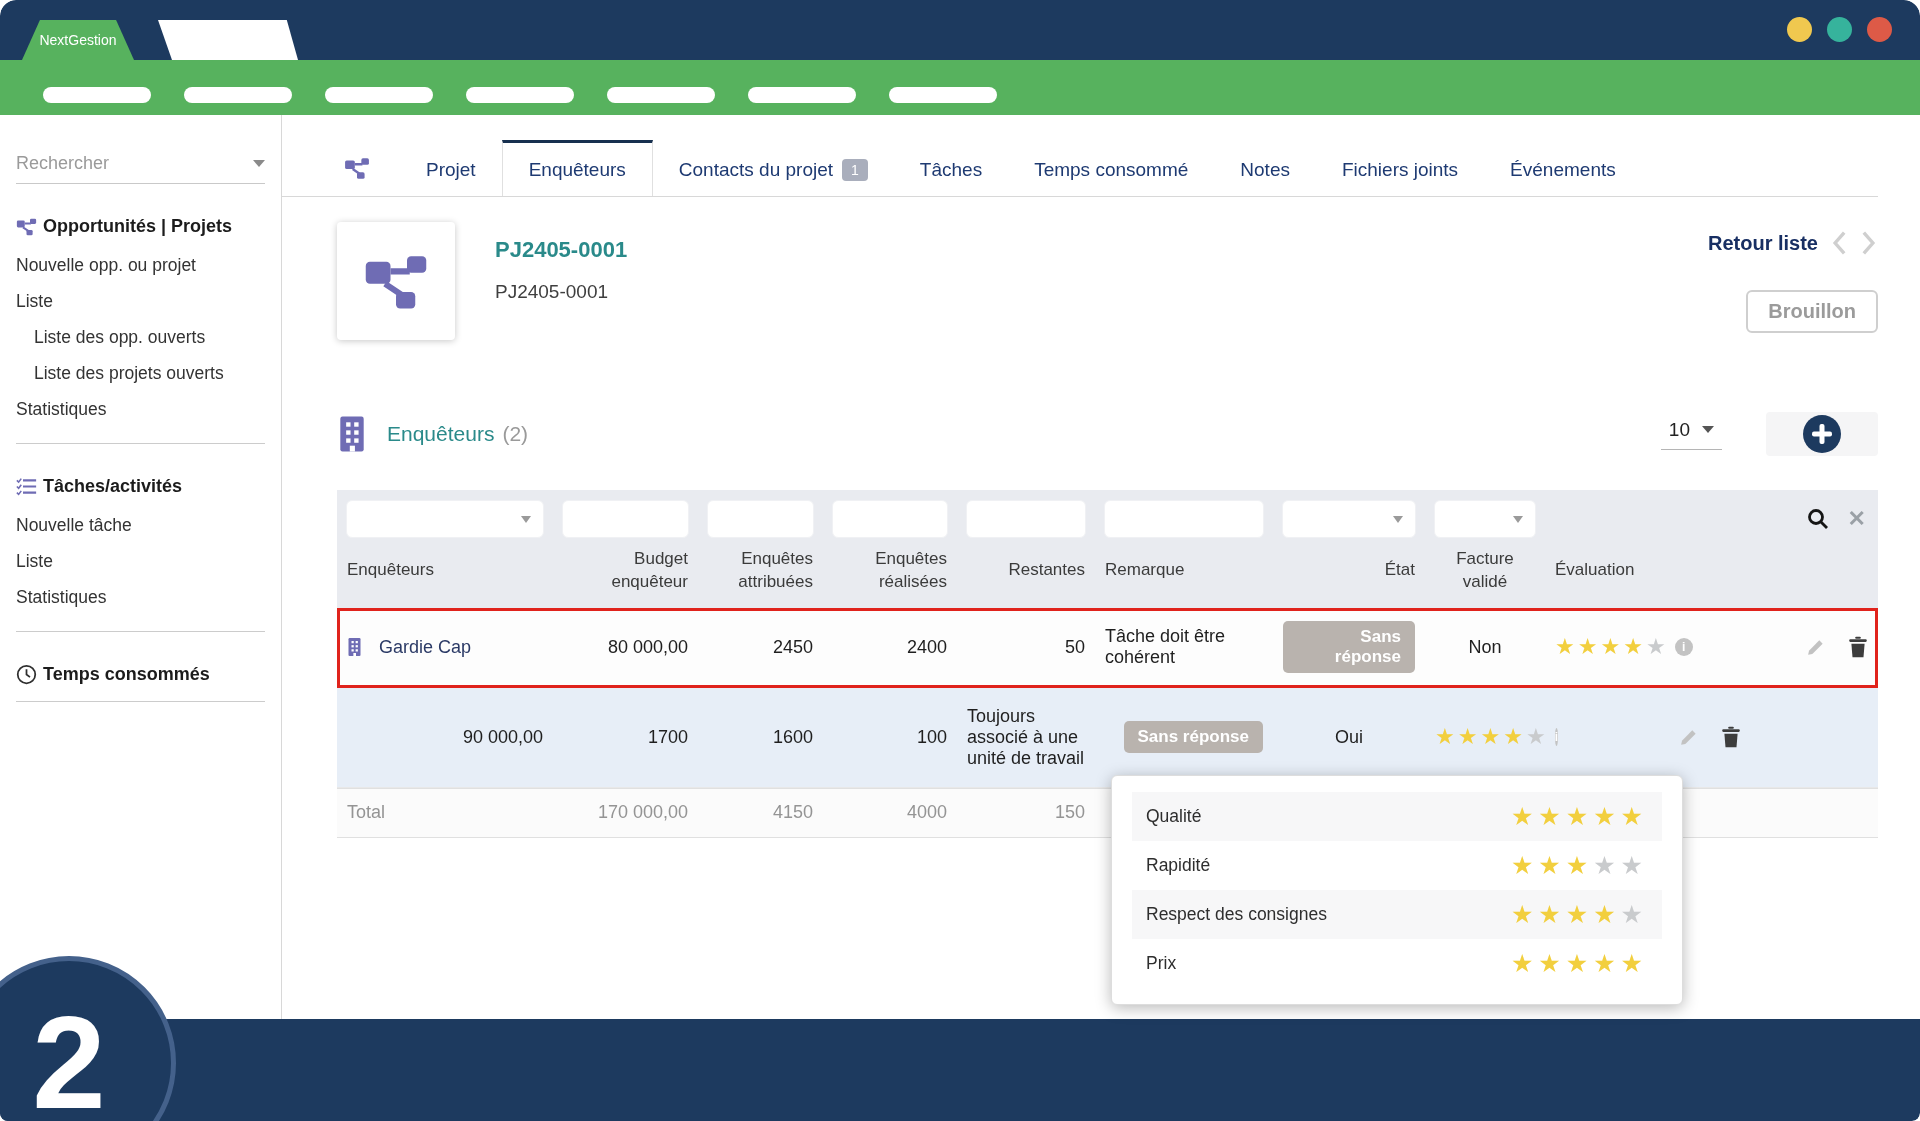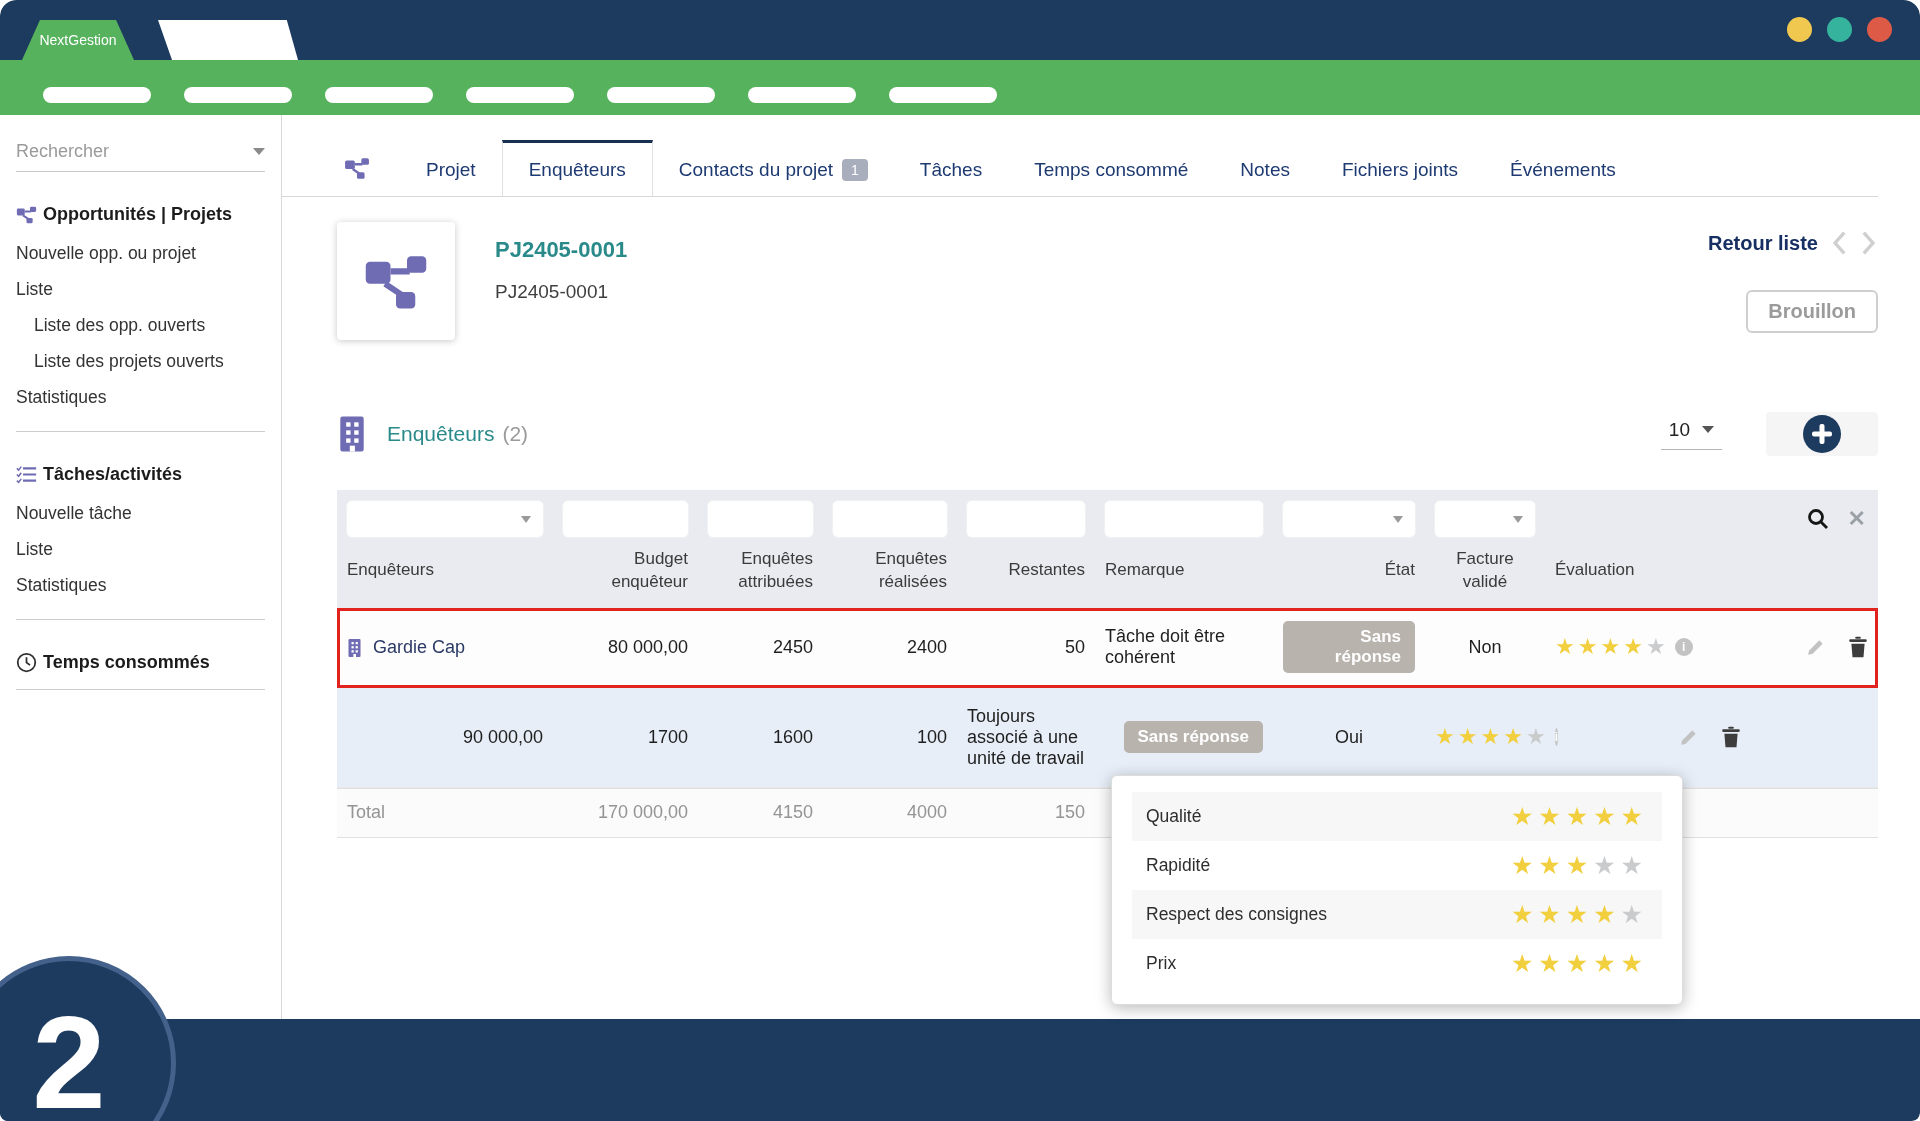--- a/index.html
+++ b/index.html
@@ -23,21 +23,21 @@
   
   .navbar { position: absolute; top: 60px; left: 0; right: 0; height: 55px; background: #57b25e; }
   .pills { display: flex; gap: 33px; padding: 27px 0 0 43px; }
   .pill { width: 108px; height: 16px; border-radius: 8px; background: #fff; }
 
   
   .body { position: absolute; top: 115px; left: 0; right: 0; bottom: 102px; background: #fff; }
 
   
   .sidebar { position: absolute; left: 0; top: 0; width: 282px; height: 100%;
-             border-right: 1px solid #d8d8d8; padding: 0 16px; }
+             border-right: 1px solid #d8d8d8; padding: 12px 16px; }
   .search-wrap { margin-top: 26px; display: flex; align-items: center;
                  border-bottom: 1px solid #c9c9c9; padding-bottom: 9px; }
   .search-input { border: none; outline: none; flex: 1; font-size: 18px; color: #555;
                   font-family: "Liberation Sans", sans-serif; }
   .search-input::placeholder { color: #9a9a9a; }
   .caret-down { width: 0; height: 0; border-left: 6px solid transparent;
                 border-right: 6px solid transparent; border-top: 7px solid #8a8a8a; }
   .side-header { display: flex; align-items: center; gap: 6px; font-size: 18px;
                  font-weight: bold; color: #1c1c1c; margin-top: 32px; }
   .side-items { margin-top: 10px; }
@@ -106,21 +106,21 @@
             padding-right: 12px; }
   .xicon { color: #9aa0a6; font-size: 22px; font-weight: bold; cursor: pointer; line-height: 1; }
   .labels { padding: 10px 0 14px 0; align-items: center; }
   .hcell { font-size: 17px; color: #3b3b3b; padding: 0 10px; line-height: 1.35; cursor: pointer; }
   .ar { text-align: right; } .ac { text-align: center; } .al { text-align: left; }
 
   .trow { align-items: center; background: #fdfdfd; border-bottom: 1px solid #e8e8e8; }
   .trow > div { padding: 10px; font-size: 18px; color: #1f1f1f; }
   .trow.hl { outline: 3px solid #e0231c; outline-offset: -3px; min-height: 80px; }
   .trow.alt { background: #e7eef7; min-height: 100px; }
-  .name-cell { display: flex; align-items: flex-end; gap: 11px; }
+  .name-cell { display: flex; align-items: center; gap: 17px; }
   .name-link { color: #2b3a66; cursor: pointer; }
   .badge { display: inline-block; background: #b9b3ae; color: #fff; font-weight: bold;
            font-size: 17px; padding: 6px 14px; border-radius: 5px; }
   .stars-cell { display: flex; align-items: center; gap: 6px; }
   .stars { letter-spacing: 3px; font-size: 22px; white-space: nowrap; }
   .star { color: #c9cbcd; } .star.on { color: #f2cf3e; }
   .info-dot { width: 18px; height: 18px; border-radius: 50%; background: #c3c3c3;
               display: inline-flex; align-items: center; justify-content: center; cursor: pointer; }
   .info-dot::after { content: "i"; color: #fff; font-size: 12px; font-weight: bold; }
   .actions-cell { display: flex; align-items: center; justify-content: flex-end; gap: 22px;

